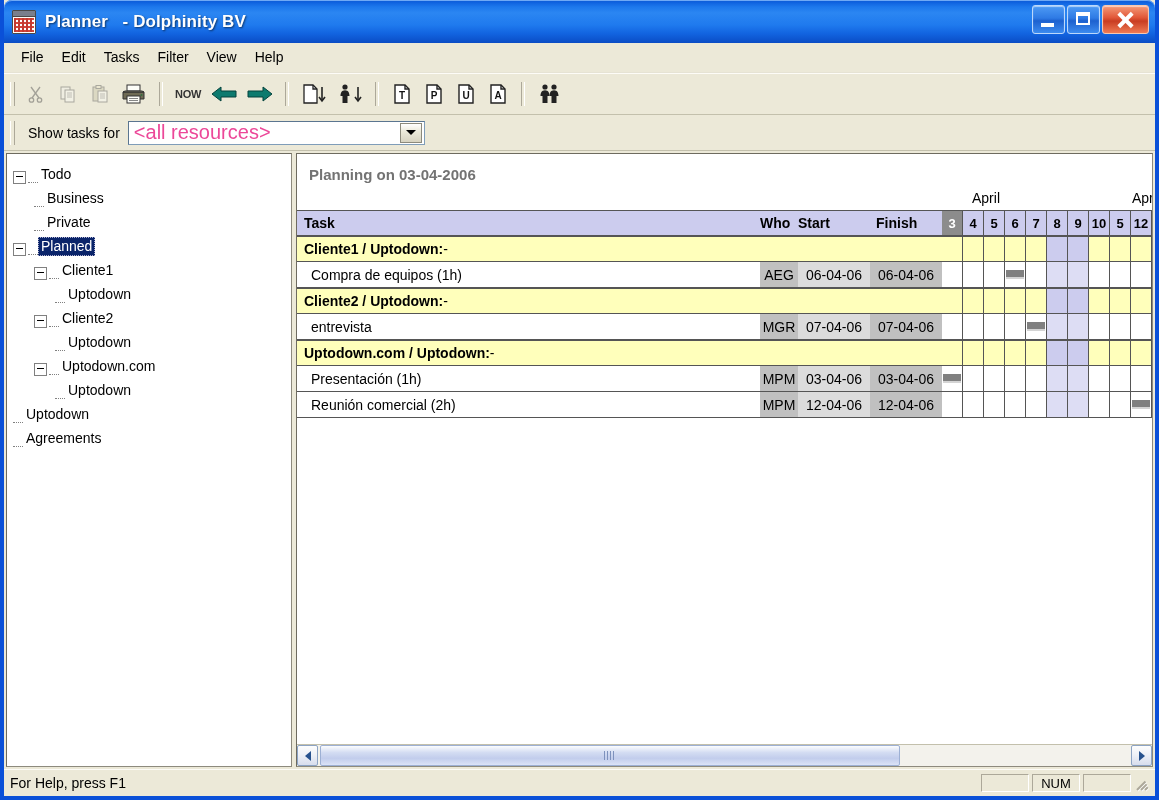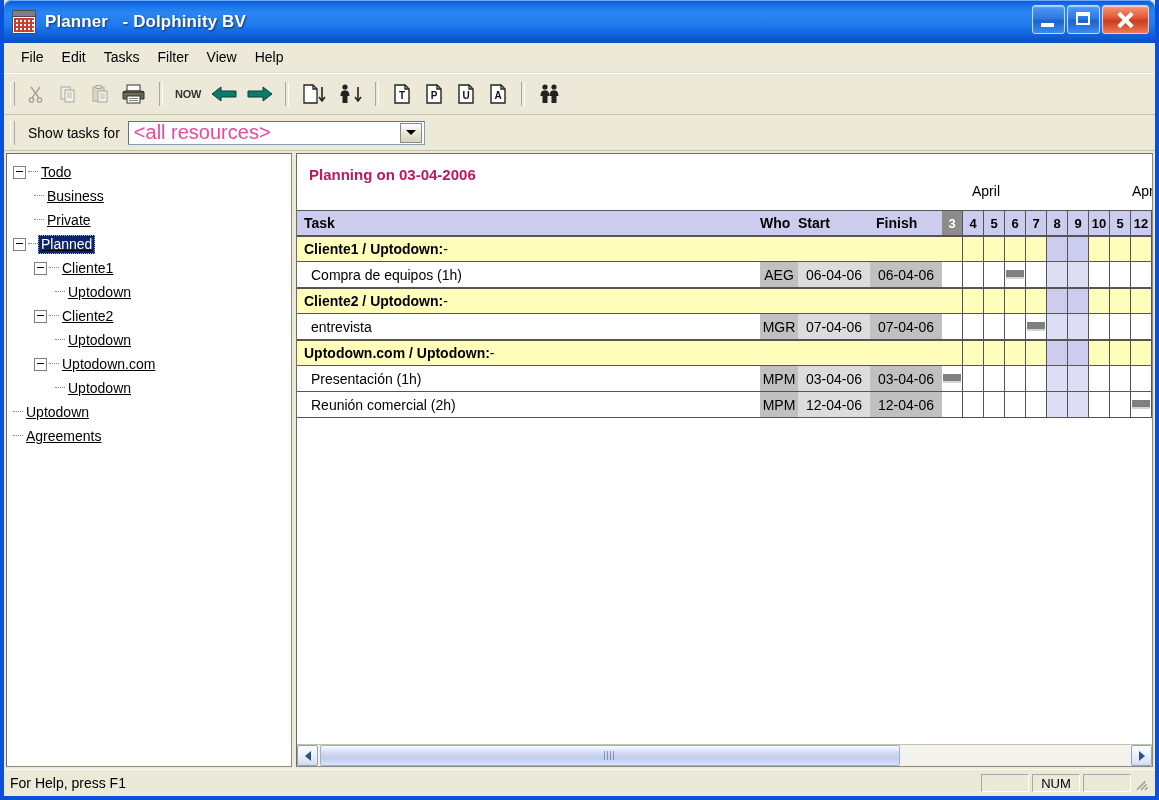--- a/index.html
+++ b/index.html
@@ -230,24 +230,23 @@
     border-top-color: #6e6b5f;
     border-left-color: #6e6b5f;
     margin: 2px 0 2px 2px;
     overflow: hidden;
     position: relative;
   }
   #tree-root { padding: 6px 0 0 6px; }
   .tree-row {
     height: 24px;
     display: flex;
-    align-items: center;
+    align-items: flex-end;
     position: relative;
     white-space: nowrap;
-    text-decoration: underline;
   }
   .tree-row .expander {
     width: 11px; height: 11px;
     border: 1px solid #808080;
     background: #fff;
     margin-right: 2px;
     position: relative;
     flex: 0 0 11px;
     cursor: pointer;
   }
@@ -288,32 +287,32 @@
   }
   #planning-header {
     height: 56px;
     flex: 0 0 56px;
     display: flex;
     position: relative;
     background: #fff;
   }
   #planning-title {
     font-size: 15px; font-weight: bold;
-    color: #be185d;
+    color: #737373;
     padding: 12px 0 0 12px;
     white-space: nowrap;
   }
   #month-strip {
     position: absolute;
     left: 645px; right: 0; top: 0; bottom: 0;
     overflow: hidden;
   }
   .month-label {
     position: absolute;
-    bottom: 11px;
+    bottom: 4px;
     font-size: 14px;
     color: #000;
     white-space: nowrap;
   }
 
   
   #gantt-body {
     flex: 1 1 auto;
     display: flex;
     flex-direction: column;

